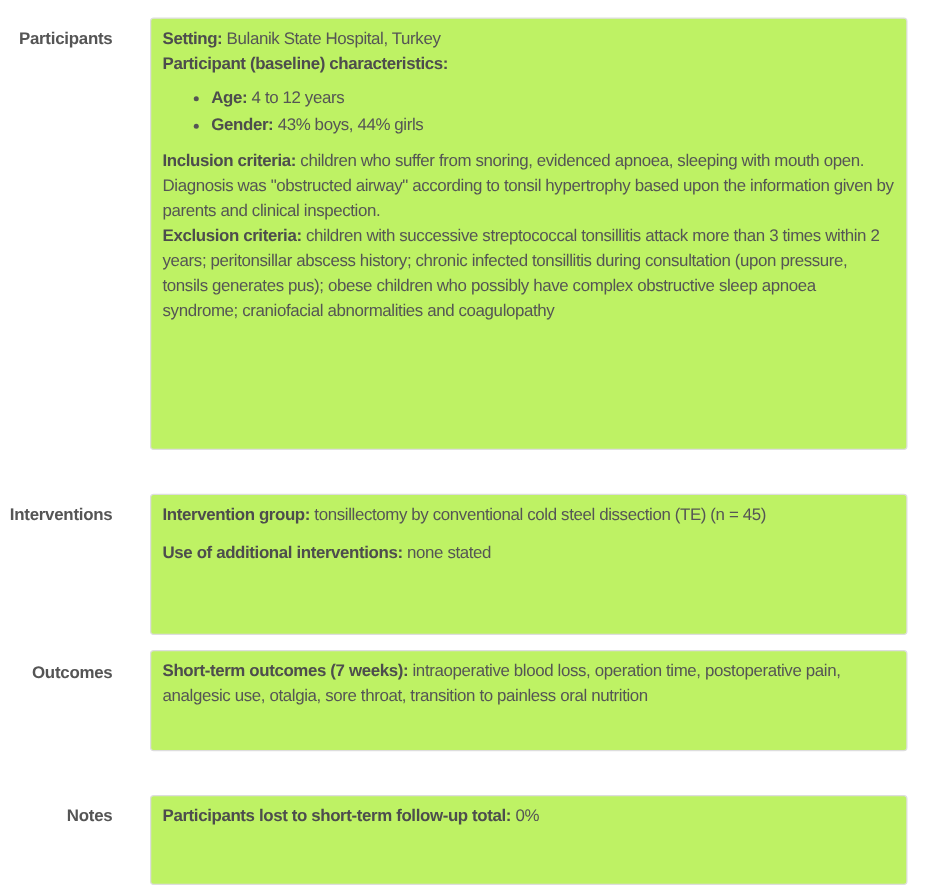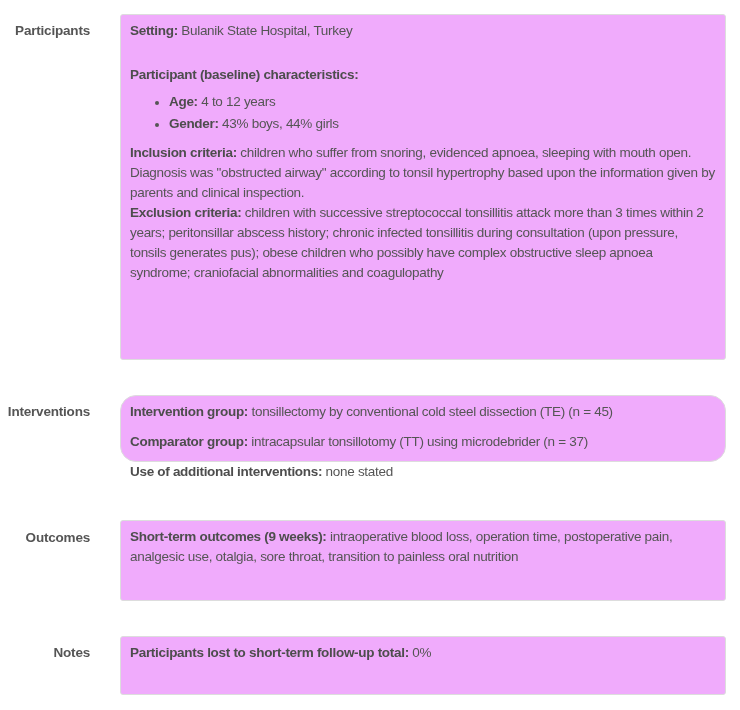--- a/index.html
+++ b/index.html
@@ -13,60 +13,59 @@
   .section { position: absolute; left: 0; width: 740px; }
   .sec-label {
     position: absolute; right: 650px; width: 120px;
     text-align: right; font-weight: bold; color: #555;
     font-size: 13.5px; letter-spacing: -0.2px;
   }
   .box {
     position: absolute; left: 120px; width: 606px;
     border: 1px solid #dddddd; border-radius: 3px;
     padding: 6px 9px 6px 9px;
-    background: #f0abfc;
+    background: #bef264;
   }
   .line { line-height: 20px; margin: 0; letter-spacing: -0.3px; }
   .gap { margin-top: 10px; }
   .k { font-weight: bold; color: #4d4d4d; }
   ul { margin: 6px 0 4px 0; padding-left: 39px; }
   ul li { line-height: 22px; letter-spacing: -0.3px; }
   ul li::marker { color: #555; font-size: 12px; }
 </style>
 </head>
 <body>
 
 <div class="section" style="top:0;">
   <div class="sec-label" style="top:23px;">Participants</div>
   <div class="box" style="top:14px; height:346px;">
     <p class="line"><span class="k">Setting:</span><span> Bulanik State Hospital, Turkey</span></p>
-    <p class="line k" style="margin-top:24px;">Participant (baseline) characteristics:</p>
+    <p class="line k" style="margin-top:0;">Participant (baseline) characteristics:</p>
     <ul>
       <li><span class="k">Age:</span><span> 4 to 12 years</span></li>
       <li><span class="k">Gender:</span><span> 43% boys, 44% girls</span></li>
     </ul>
     <p class="line" style="margin-top:8px;"><span class="k">Inclusion criteria:</span><span> children who suffer from snoring, evidenced apnoea, sleeping with mouth open. Diagnosis was "obstructed airway" according to tonsil hypertrophy based upon the information given by parents and clinical inspection.</span></p>
     <p class="line"><span class="k">Exclusion criteria:</span><span> children with successive streptococcal tonsillitis attack more than 3 times within 2 years; peritonsillar abscess history; chronic infected tonsillitis during consultation (upon pressure, tonsils generates pus); obese children who possibly have complex obstructive sleep apnoea syndrome; craniofacial abnormalities and coagulopathy</span></p>
   </div>
 </div>
 
 <div class="section" style="top:0;">
   <div class="sec-label" style="top:404px;">Interventions</div>
-  <div class="box" style="top:395px; height:67px;border-radius:16px;">
+  <div class="box" style="top:395px; height:113px;">
     <p class="line"><span class="k">Intervention group:</span><span> tonsillectomy by conventional cold steel dissection (TE) (n = 45)</span></p>
-    <p class="line gap"><span class="k">Comparator group:</span><span> intracapsular tonsillotomy (TT) using microdebrider (n = 37)</span></p>
     <p class="line gap"><span class="k">Use of additional interventions:</span><span> none stated</span></p>
   </div>
 </div>
 
 <div class="section" style="top:0;">
   <div class="sec-label" style="top:530px;">Outcomes</div>
   <div class="box" style="top:520px; height:81px;">
-    <p class="line"><span class="k">Short-term outcomes (9 weeks):</span><span> intraoperative blood loss, operation time, postoperative pain, analgesic use, otalgia, sore throat, transition to painless oral nutrition</span></p>
+    <p class="line"><span class="k">Short-term outcomes (7 weeks):</span><span> intraoperative blood loss, operation time, postoperative pain, analgesic use, otalgia, sore throat, transition to painless oral nutrition</span></p>
   </div>
 </div>
 
 <div class="section" style="top:0;">
   <div class="sec-label" style="top:645px;">Notes</div>
-  <div class="box" style="top:636px; height:59px;">
+  <div class="box" style="top:636px; height:72px;">
     <p class="line"><span class="k">Participants lost to short-term follow-up total:</span><span> 0%</span></p>
   </div>
 </div>
 
 </body></html>

